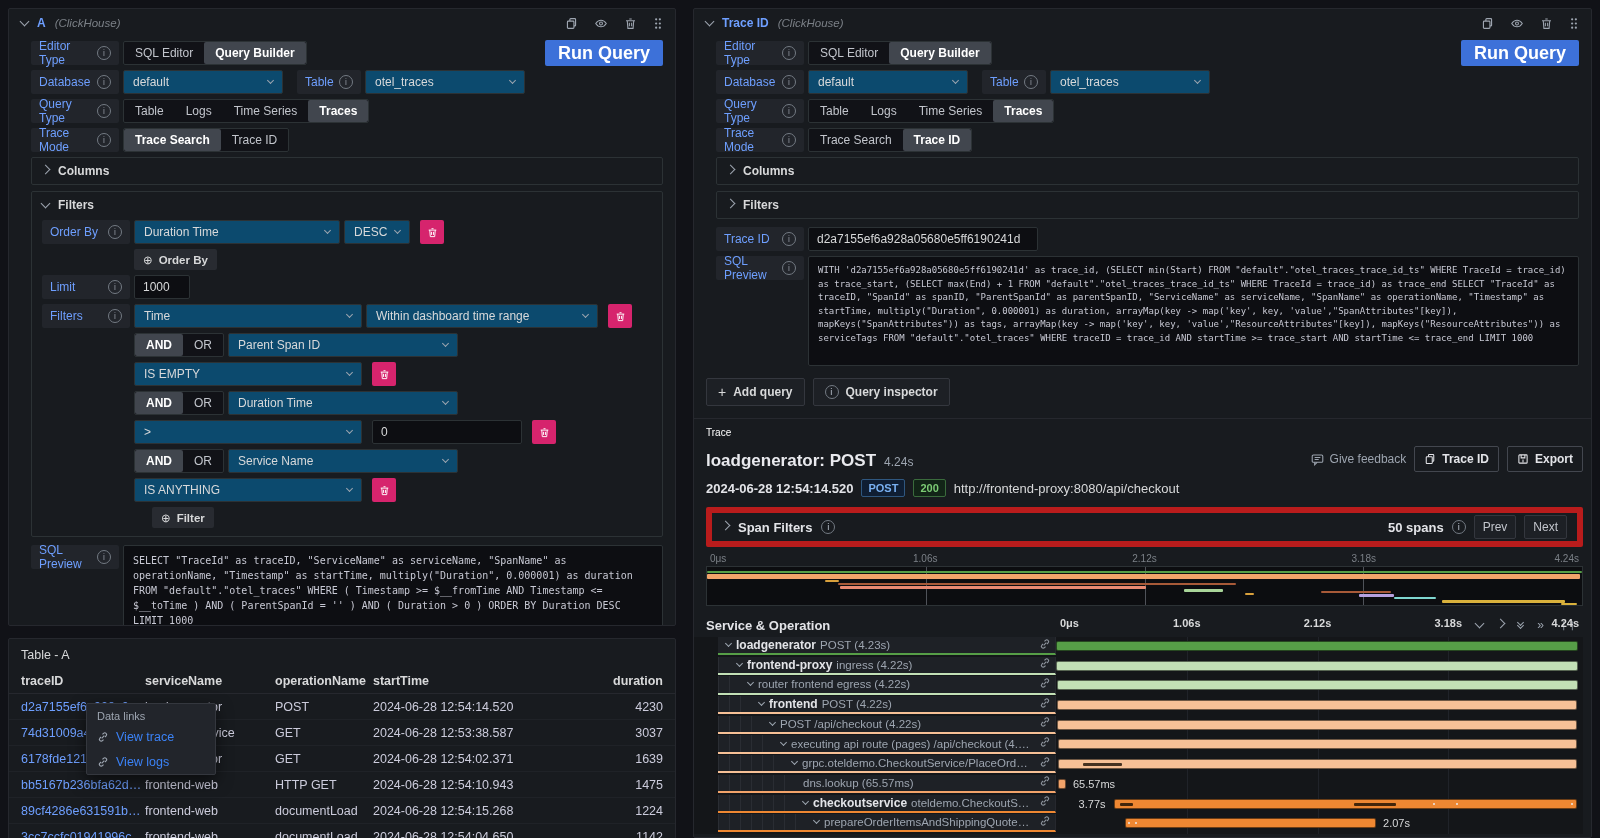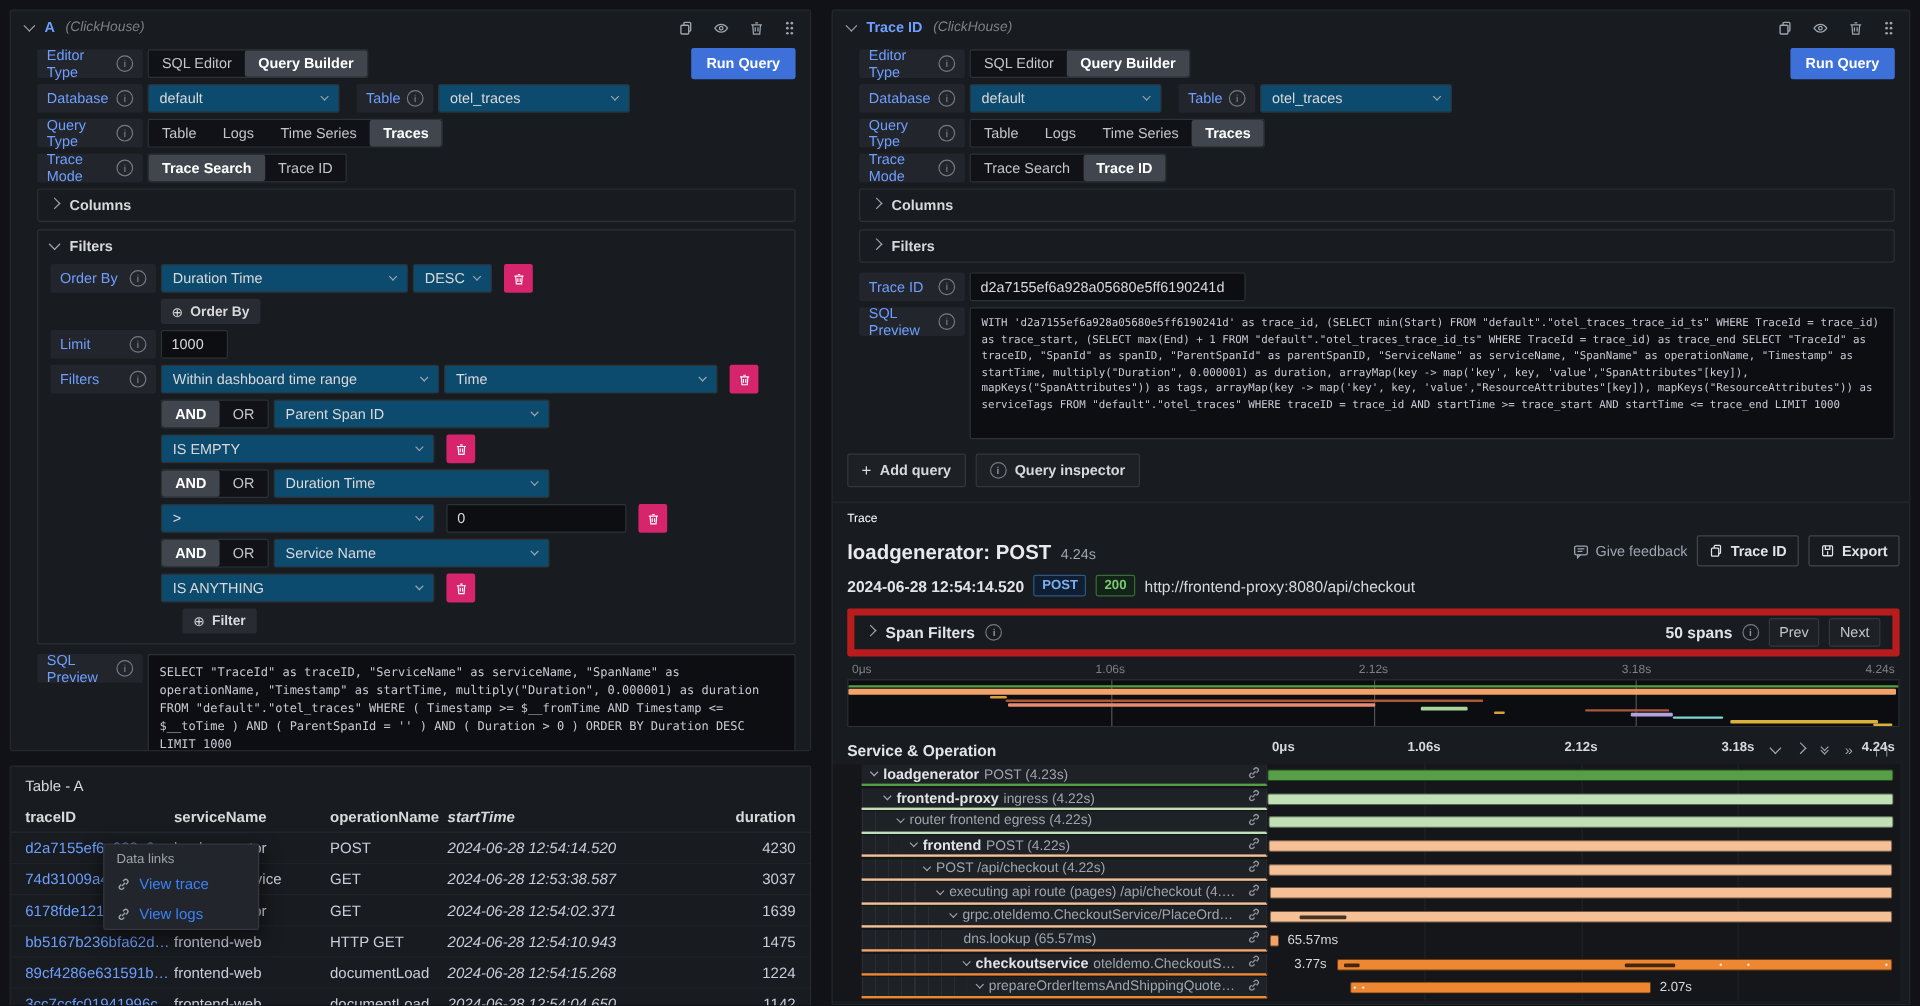--- a/index.html
+++ b/index.html
@@ -24,42 +24,42 @@
 
   
   .editor{padding:4px 12px 0 22px;}
   .frow{display:flex;align-items:center;gap:4px;margin-bottom:5px;height:24px;}
   .lbl{display:flex;align-items:center;justify-content:space-between;background:#22252b;color:#6e9fff;font-size:12px;height:24px;padding:0 8px;border-radius:2px;width:88px;box-sizing:border-box;flex:none;}
   .lbl.sm{width:64px;margin-left:10px;}
   .info-i{display:inline-flex;align-items:center;justify-content:center;width:12px;height:12px;border:1px solid #737a83;border-radius:50%;color:#8e959e;font-size:8.5px;font-style:normal;flex:none;}
   .seg{display:flex;border:1px solid #2c3235;border-radius:2px;background:#111217;height:24px;box-sizing:border-box;align-items:stretch;}
   .seg .opt{display:flex;align-items:center;padding:0 11px;color:#c2c5cc;font-size:12px;border-radius:2px;cursor:default;}
   .seg .opt.sel{background:#41464e;color:#fff;font-weight:bold;}
-  .btn-primary{margin-left:auto;background:#3d71d9;color:#fff;font-weight:bold;font-size:12px;height:26px;padding:0 13px;border-radius:2px;display:flex;align-items:center;}
+  .btn-primary{margin-left:auto;background:#3d71d9;color:#fff;font-weight:bold;font-size:18px;height:26px;padding:0 13px;border-radius:2px;display:flex;align-items:center;}
   .select{display:flex;align-items:center;justify-content:space-between;background:#0c4a6e;border:1px solid #2c3235;border-radius:2px;height:24px;padding:0 9px;box-sizing:border-box;font-size:12px;color:#d8d9da;gap:8px;}
   .tfield{background:#0d0e12;border:1px solid #2c3235;border-radius:2px;height:24px;padding:0 8px;box-sizing:border-box;color:#d8d9da;font-size:12px;font-family:"Liberation Sans",sans-serif;}
   .cbox{border:1px solid #2c3235;border-radius:2px;margin:0 0 6px 0;padding:0 10px;}
   .chead{display:flex;align-items:center;gap:9px;height:26px;font-weight:bold;color:#d8d9da;font-size:12px;}
   .ml{margin-left:92px;}
   .btn-sec{display:inline-flex;align-items:center;gap:6px;background:#282b31;color:#d8d9da;font-weight:bold;font-size:11.5px;height:21px;padding:0 9px;border-radius:2px;}
   .btn-danger{width:24px;height:24px;background:#d6246d;border-radius:2px;display:flex;align-items:center;justify-content:center;color:#fff;flex:none;margin-left:6px;}
   .sqlrow{display:flex;gap:4px;margin-top:8px;align-items:flex-start;}
   .sqlbox{flex:1;background:#0d0e12;border:1px solid #2c3235;border-radius:2px;padding:7px 9px;font-family:"DejaVu Sans Mono",monospace;font-size:10px;line-height:1.5;color:#c8c9d4;word-wrap:break-word;}
   #panel-trace .sqlbox{font-size:9px;height:94px;overflow:hidden;}
   .pfoot{display:flex;gap:8px;padding:12px 12px 0;}
   .btn-ghost{display:flex;align-items:center;gap:7px;border:1px solid #34373e;background:#1d2025;height:26px;padding:0 11px;border-radius:2px;color:#d8d9da;font-weight:bold;font-size:12px;}
 
   
   .tp-title{padding:9px 12px 6px;font-size:12.5px;color:#d8d9da;}
   .trow{display:flex;align-items:center;height:25px;padding:0 12px;border-bottom:1px solid #1f2227;font-size:12.5px;}
   .trow.head{color:#d8d9da;font-weight:bold;border-bottom:1px solid #26282e;}
   .tc1{width:124px;overflow:hidden;white-space:nowrap;text-overflow:ellipsis;flex:none;}
   .tc2{width:130px;flex:none;}
   .tc3{width:98px;flex:none;}
-  .tc4{width:192px;flex:none;font-style:italic;}
+  .tc4{width:192px;flex:none;}
   .tc5{flex:1;text-align:right;}
   .trow .tc1.link{color:#6e9fff;}
   .popup{position:absolute;left:77px;top:64px;width:128px;background:#22252b;border:1px solid #34373e;border-radius:2px;box-shadow:0 6px 16px rgba(0,0,0,.55);z-index:5;}
   .popup .pp-title{padding:6px 10px 2px;font-size:11px;color:#9da5b0;}
   .popup .pp-item{display:flex;align-items:center;gap:7px;height:25px;padding:0 10px;color:#3b82f6;font-size:12.5px;}
 
   
   .divider{border-top:1px solid #26282e;margin:12px 0 0;}
   .trace-body{padding:8px 8px 0 12px;}
   .tv-title{font-size:10px;color:#ffffff;margin-bottom:8px;}
@@ -238,26 +238,26 @@
               <span>Limit</span>
               <i class="info-i">i</i>
             </span>
           <input class="tfield" style="width: 56px;" value="1000">
         </div>
         <div class="frow">
           <span class="lbl">
               <span>Filters</span>
               <i class="info-i">i</i>
             </span>
+          <span class="select" style="width:228px">
+              <span>Time</span>
+              <span class="caret sm"></span>
+            </span>
           <span class="select" style="width:232px">
               <span>Within dashboard time range</span>
-              <span class="caret sm"></span>
-            </span>
-          <span class="select" style="width:228px">
-              <span>Time</span>
               <span class="caret sm"></span>
             </span>
           <span class="btn-danger">
               <svg width="11" height="11" viewBox="0 0 16 16" fill="none" stroke="currentColor" stroke-width="1.4">
                 <path d="M2.5 4.5h11M6.5 2.5h3M4 4.5l.8 9.5h6.4l.8-9.5M6.6 7v4.5M9.4 7v4.5"></path>
               </svg>
             </span>
         </div>
         <div id="conditions">
             <div class="frow">

